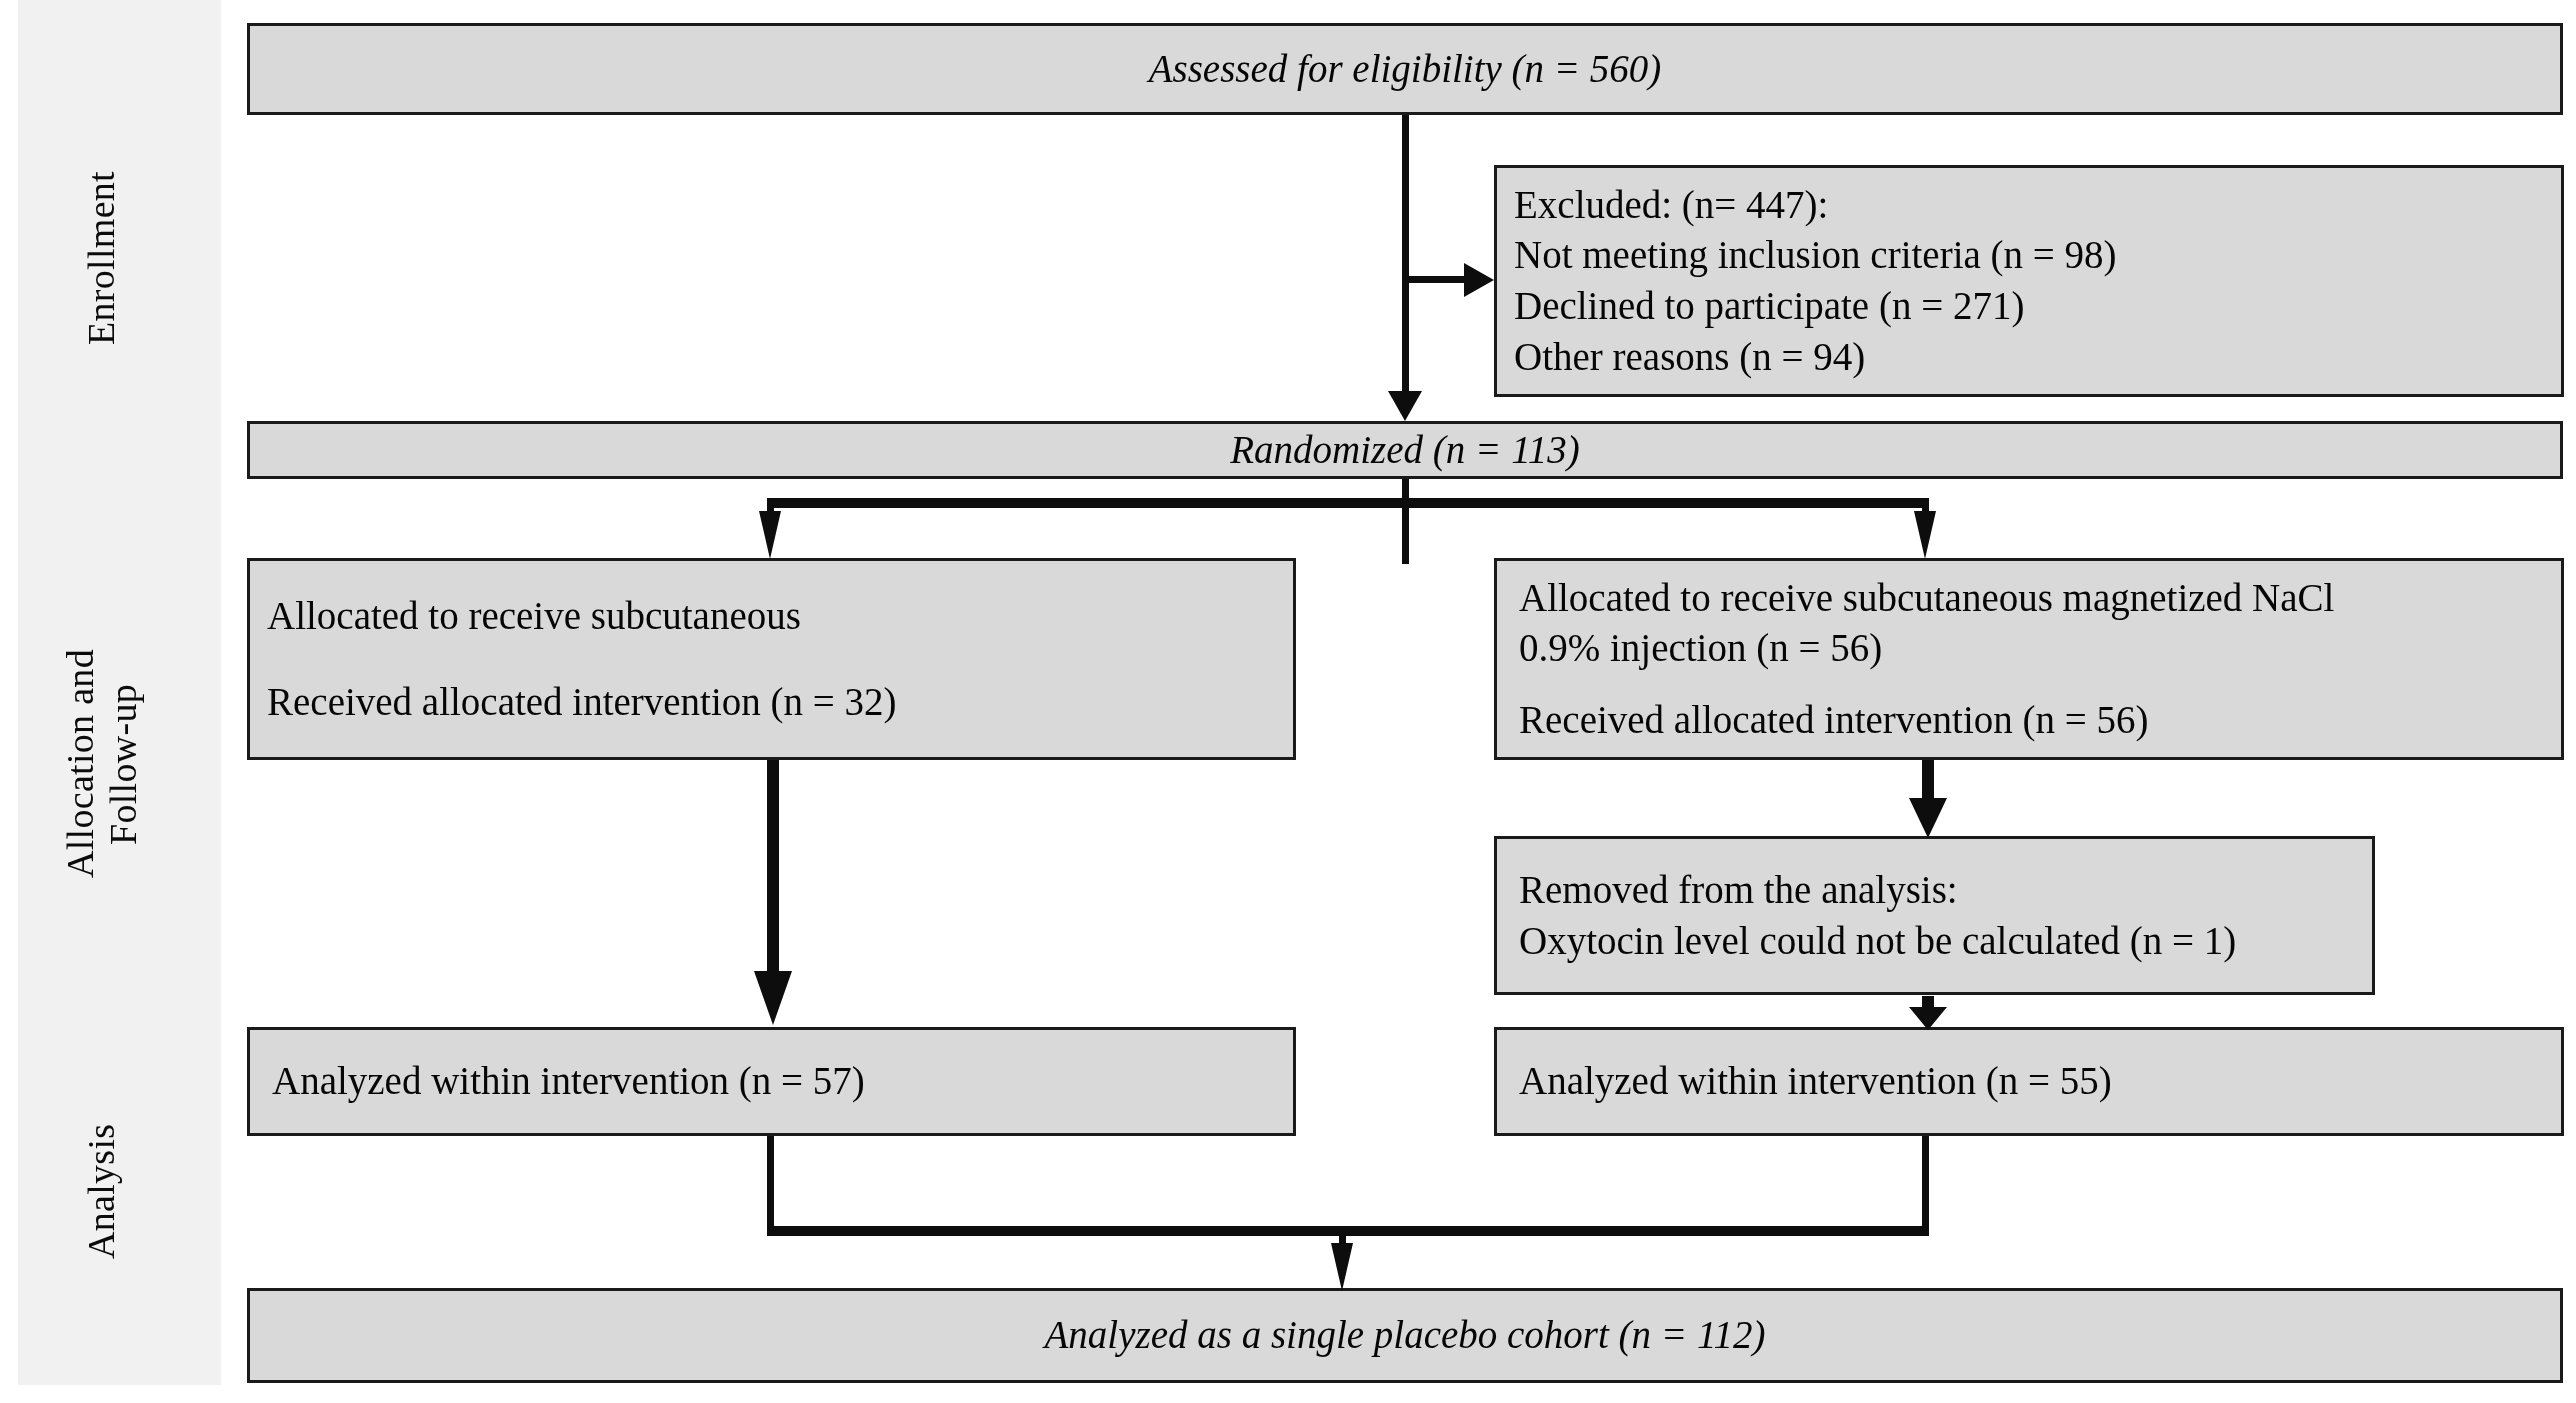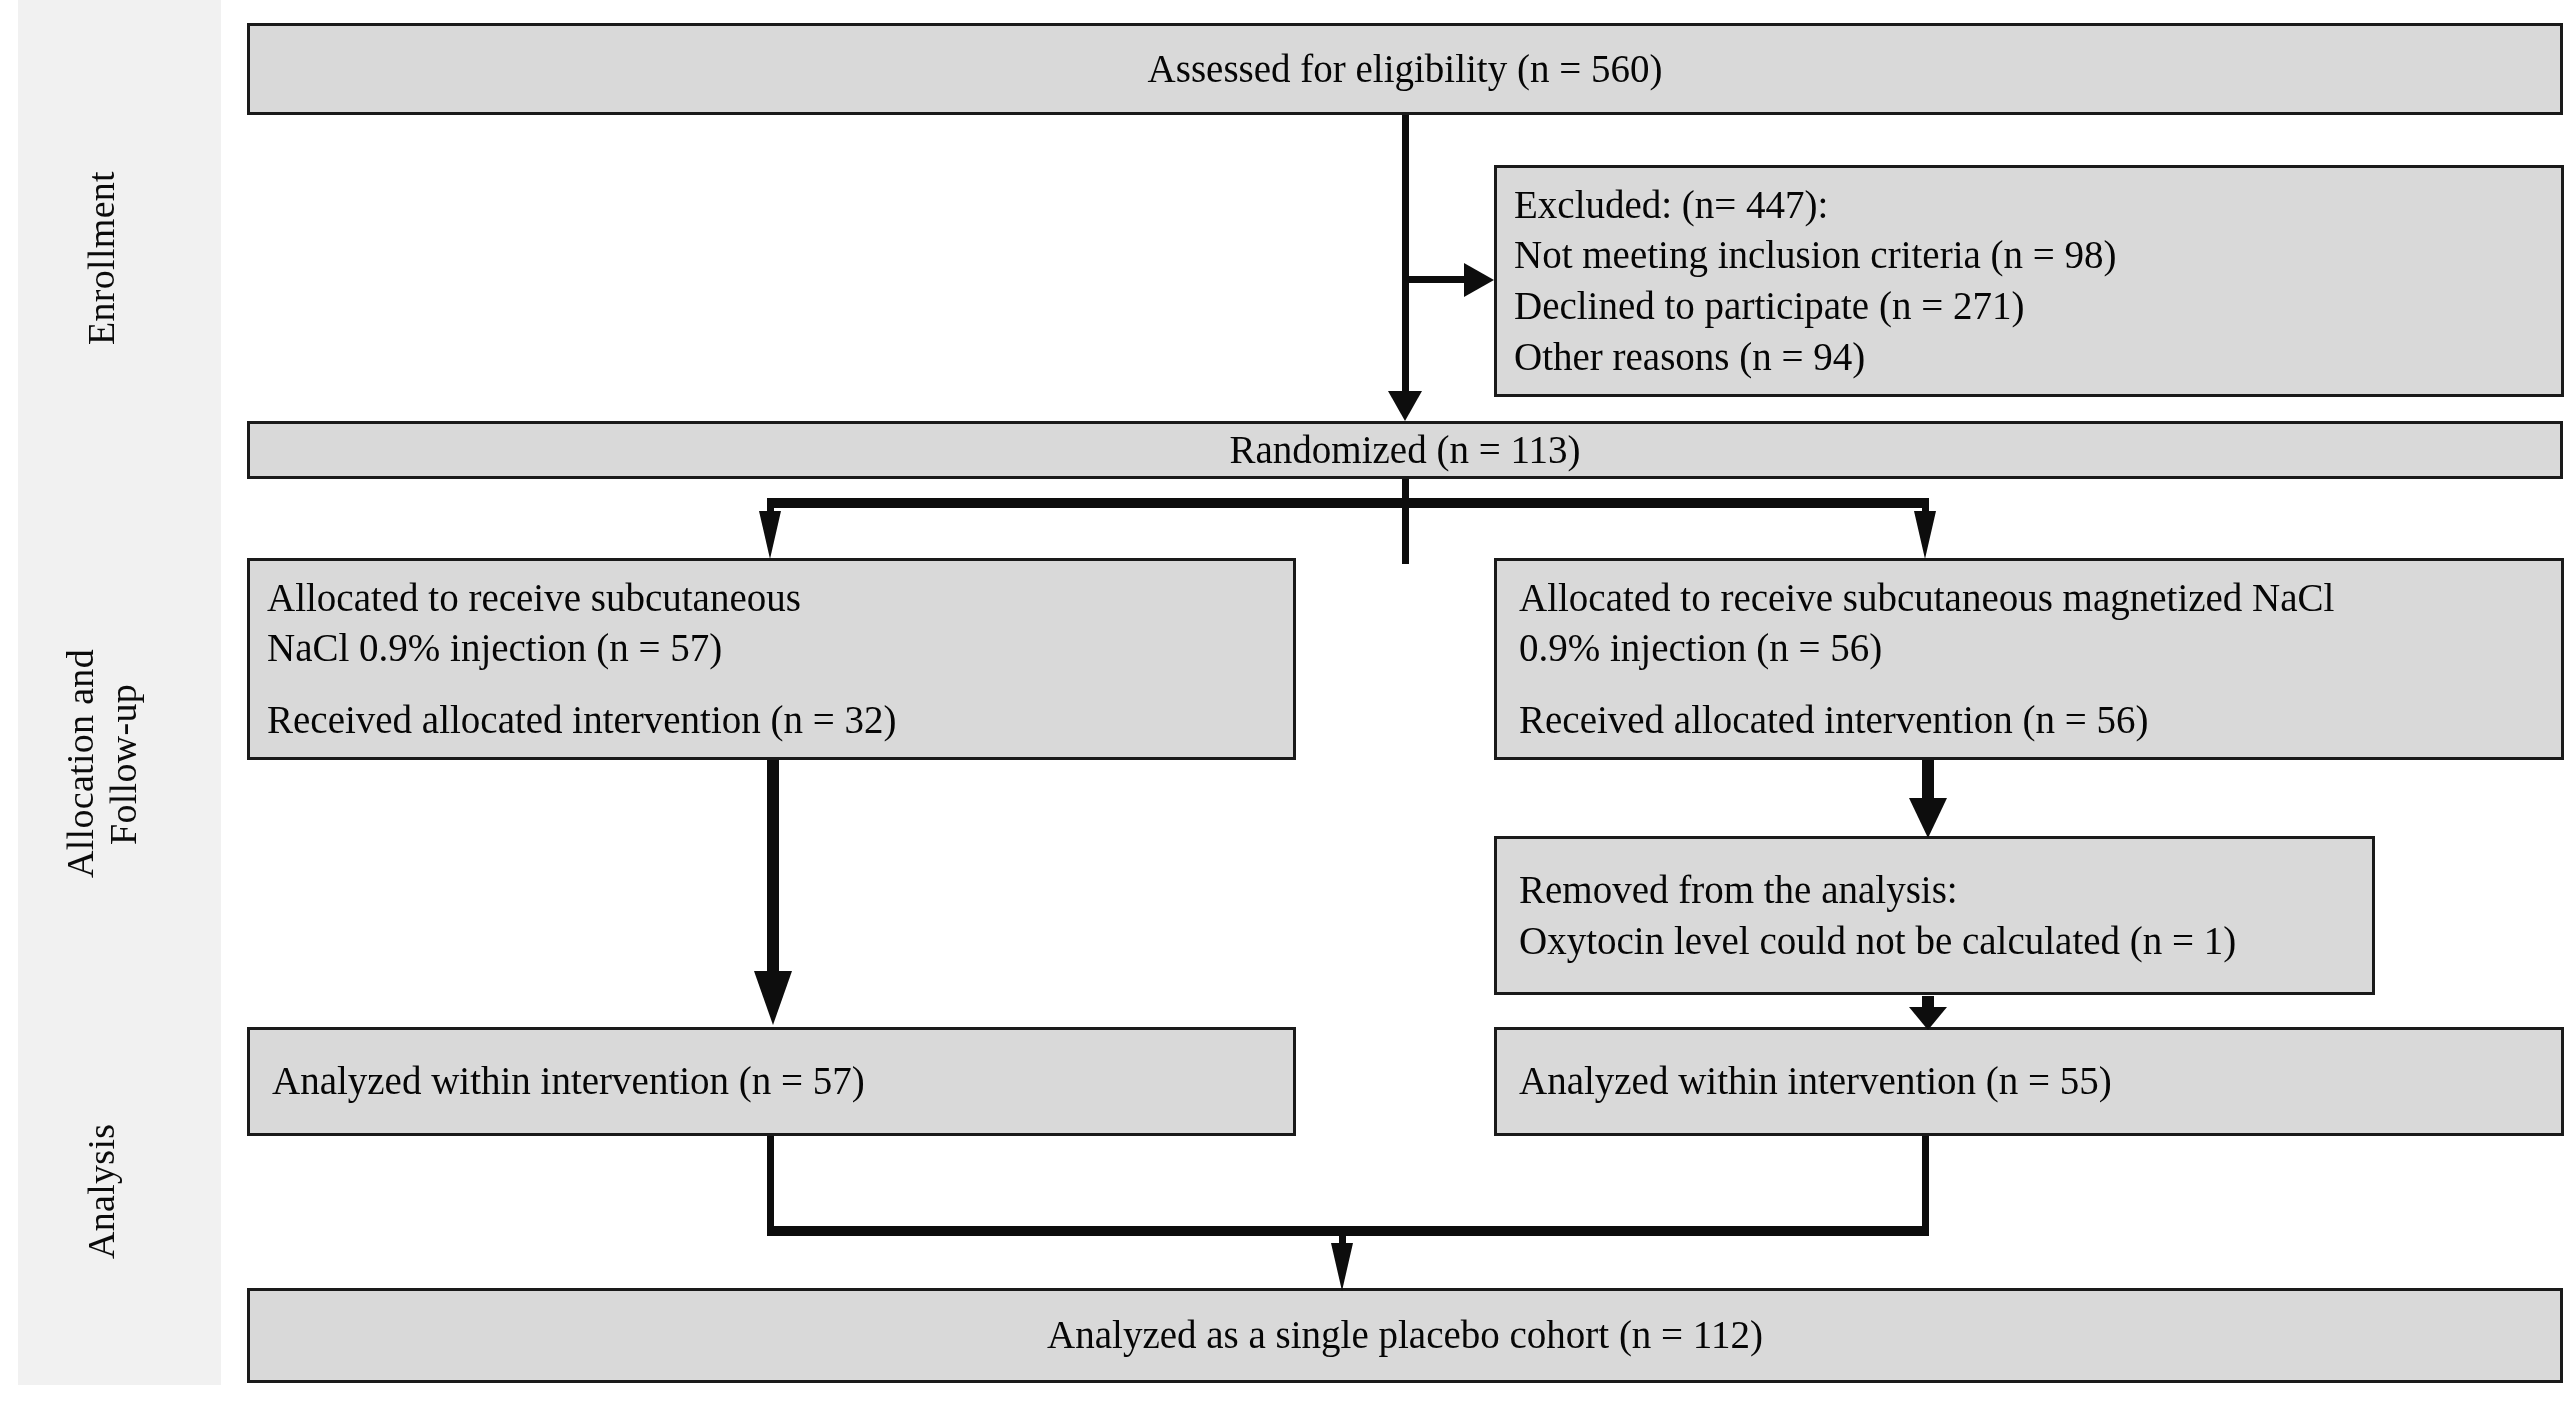--- a/index.html
+++ b/index.html
@@ -40,21 +40,21 @@
     position:absolute;
     background:#d9d9d9;
     border:3.2px solid #1a1a1a;
     box-sizing:border-box;
     color:#060606;
     font-size:39px;
     line-height:1.30;
     padding:11.7px 17px;
     box-sizing:border-box;
   }
-  .box.center{display:flex;align-items:center;justify-content:center;text-align:right;}
+  .box.center{display:flex;align-items:center;justify-content:center;text-align:right;font-style:italic;}
   .box.left{display:flex;flex-direction:column;justify-content:center;text-align:left;}
   .box .line{white-space:pre;}
   .box .spacer{height:35px;}
 
   
   .vline{position:absolute;background:#0d0d0d;width:7.1px;}
   .hline{position:absolute;background:#0d0d0d;height:7.1px;}
 
   .arrow-down{
     position:absolute;
@@ -100,21 +100,20 @@
     <span class="line">Declined to participate (n = 271)</span>
     <span class="line">Other reasons (n = 94)</span>
   </div>
 
   <div class="box center" style="left:247px;top:421px;width:2316px;height:58px;padding-top:3.9px;padding-bottom:4px;">
     <span class="line">Randomized (n = 113)</span>
   </div>
 
   <div class="box left" style="left:247px;top:558px;width:1049px;height:202px;">
     <span class="line">Allocated to receive subcutaneous</span>
-    <span class="line">NaCl 0.9% injection (n = 57)</span>
     <span class="spacer"></span>
     <span class="line">Received allocated intervention (n = 32)</span>
   </div>
 
   <div class="box left" style="left:1494px;top:558px;width:1070px;height:202px;padding-left:22px;">
     <span class="line">Allocated to receive subcutaneous magnetized NaCl</span>
     <span class="line">0.9% injection (n = 56)</span>
     <span class="spacer"></span>
     <span class="line">Received allocated intervention (n = 56)</span>
   </div>

